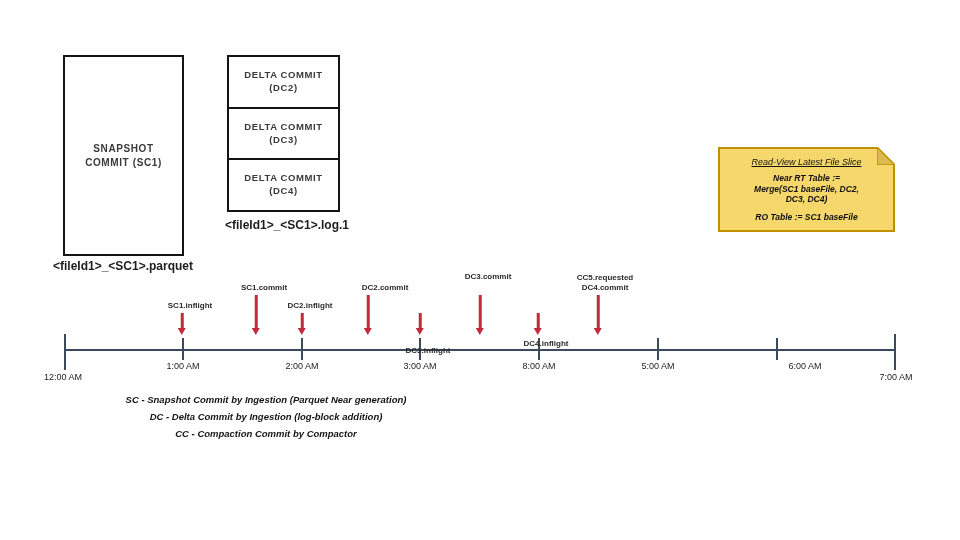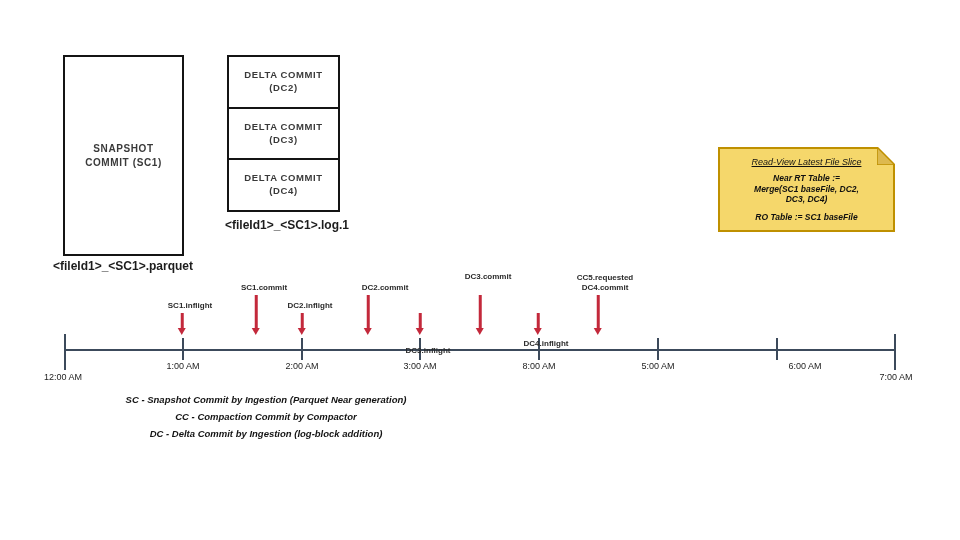--- a/index.html
+++ b/index.html
@@ -147,17 +147,17 @@
 
   <div class="evt-label" style="left:546px;top:301px;margin-top:38px;">DC4.inflight</div>
   <div class="arrow arrow-inflight" style="left:538px;"></div>
 
   <div class="evt-label" style="left:605px;top:273px;">CC5.requested
 DC4.commit</div>
   <div class="arrow arrow-commit" style="left:598px;"></div>
 
   <div class="legend">
     <div class="legend-line">SC - Snapshot Commit by Ingestion (Parquet Near generation)</div>
+    <div class="legend-line">DC - Delta Commit by Ingestion (log-block addition)</div>
     <div class="legend-line">CC - Compaction Commit by Compactor</div>
-    <div class="legend-line">DC - Delta Commit by Ingestion (log-block addition)</div>
   </div>
 
 </div>
 
 </body></html>

